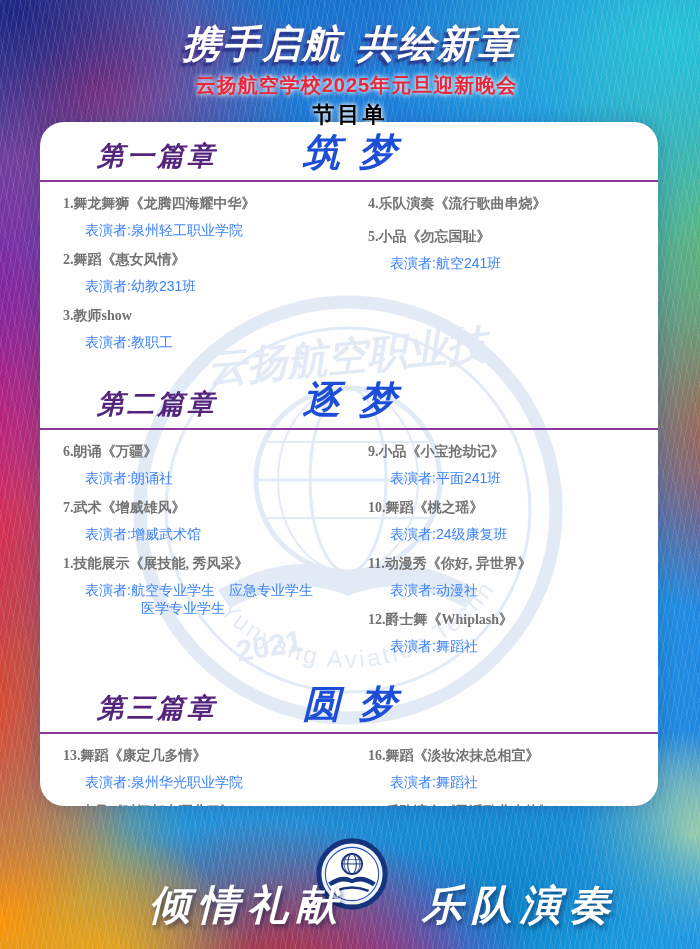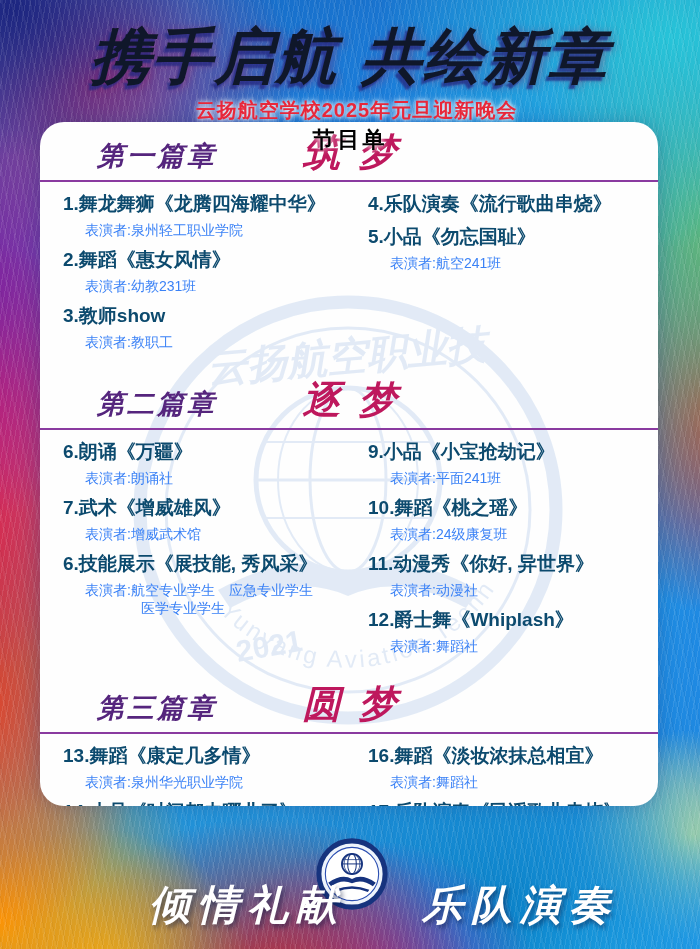--- a/index.html
+++ b/index.html
@@ -37,21 +37,21 @@
     background-image:
       repeating-linear-gradient(100deg, rgba(255,255,255,.10) 0 1px, rgba(255,255,255,0) 1px 5px),
       repeating-linear-gradient(78deg,  rgba(255,255,255,.05) 0 2px, rgba(0,0,30,.04) 2px 3px, rgba(255,255,255,0) 3px 9px);
   }
 
   .calli { font-family:"DejaVu Serif","Liberation Serif",serif; font-style:italic; font-weight:bold; }
 
   
   .header { position:absolute; top:22px; left:0; width:100%; text-align:center; z-index:3; }
   .main-title {
-    font-size:60px; letter-spacing:2px; color:#0f172a; line-height:1.15;
+    font-size:38px; letter-spacing:2px; color:#ffffff; line-height:1.15;
     text-shadow:-3px 4px 2px rgba(33,40,130,.75), 2px 2px 10px rgba(160,30,90,.45);
     white-space:nowrap;
   }
   .sub-title {
     margin-top:6px; font-size:20px; font-weight:bold; color:#e8273a; letter-spacing:1px;
     text-shadow:0 0 4px rgba(255,255,255,.95), 0 0 7px rgba(255,255,255,.8);
     padding-left:13px;
   }
   .program-label {
     margin-top:1px; font-size:22px; font-weight:bold; color:#000000; letter-spacing:3px;
@@ -69,29 +69,29 @@
 
   .section { position:relative; }
   .section + .section { margin-top:24px; }
   .section-head { position:relative; height:40px; }
   .chapter {
     position:absolute; left:34px; bottom:2px;
     font-size:27px; color:#55257d; letter-spacing:3px;
   }
   .dream-title {
     position:absolute; left:0; right:0; bottom:-2px; text-align:center;
-    font-size:38px; color:#be185d; letter-spacing:18px; text-indent:18px;
+    font-size:38px; color:#1d4ed8; letter-spacing:18px; text-indent:18px;
   }
   .divider { height:2px; background:#8a3aa0; margin:4px -22px 0 -23px; }
 
   .cols { display:flex; margin-top:10px; }
   .col-left  { width:303px; flex:none; }
   .col-right { flex:1; padding-left:2px; }
   .item { margin-bottom:9px; }
-  .item-title { font-size:19px; font-weight:bold; color:#0c4a6e; line-height:24px; white-space:nowrap; }
+  .item-title { font-size:14px; font-weight:bold; color:#737373; line-height:24px; white-space:nowrap;font-family:Liberation Serif, serif; }
   .item-performer { font-size:14px; color:#3b82f6; line-height:18px; margin:5px 0 0 22px; white-space:pre-line; }
 
   
   .footer-logo { position:absolute; left:316px; top:838px; width:72px; height:72px; z-index:3; }
   .motto {
     position:absolute; top:878px; z-index:3; width:240px; text-align:right;
     font-size:41px; color:#ffffff; letter-spacing:8px; white-space:nowrap;
     text-shadow:2px 3px 5px rgba(10,20,60,.55);
   }
   .motto-left  { left:105px; }
@@ -177,21 +177,21 @@
         <div class="col-left">
           <div class="item">
             <div class="item-title">6.朗诵《万疆》</div>
             <div class="item-performer">表演者:朗诵社</div>
           </div>
           <div class="item">
             <div class="item-title">7.武术《增威雄风》</div>
             <div class="item-performer">表演者:增威武术馆</div>
           </div>
           <div class="item">
-            <div class="item-title">6.技能展示《展技能, 秀风采》</div>
+            <div class="item-title">1.技能展示《展技能, 秀风采》</div>
             <div class="item-performer">表演者:航空专业学生　应急专业学生
 　　　　医学专业学生</div>
           </div>
         </div>
         <div class="col-right">
           <div class="item">
             <div class="item-title">9.小品《小宝抢劫记》</div>
             <div class="item-performer">表演者:平面241班</div>
           </div>
           <div class="item">

